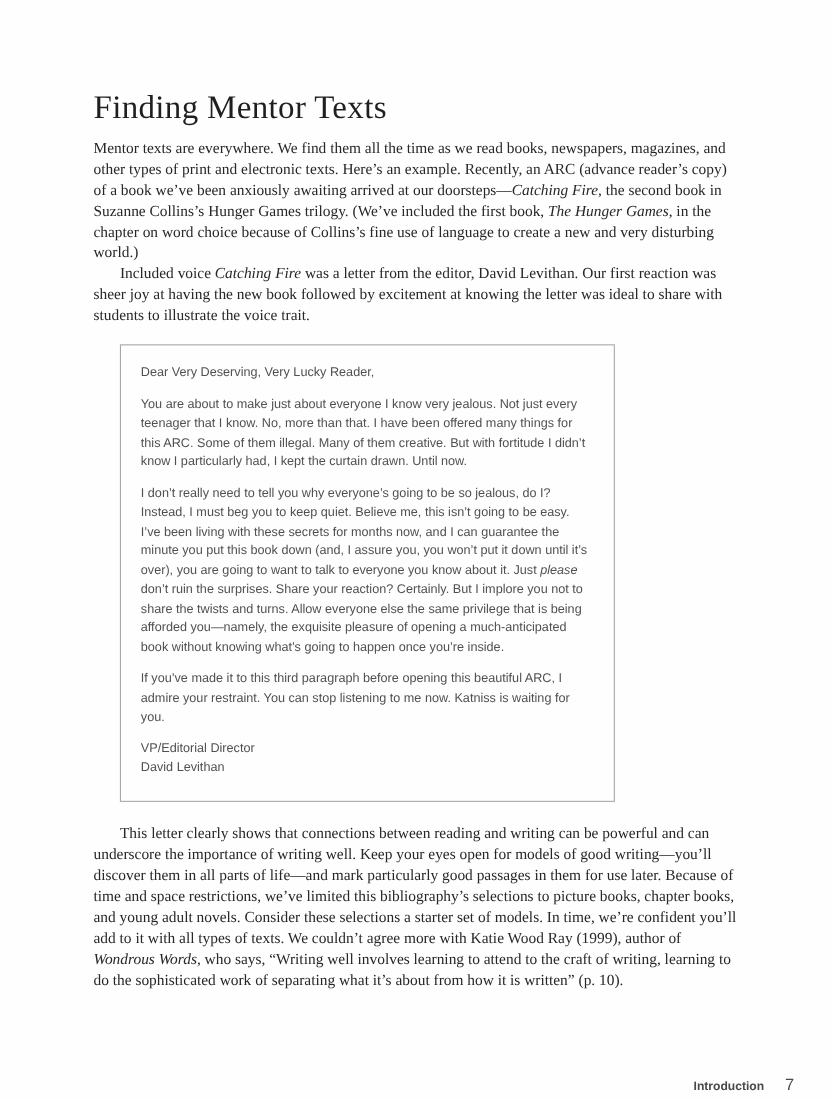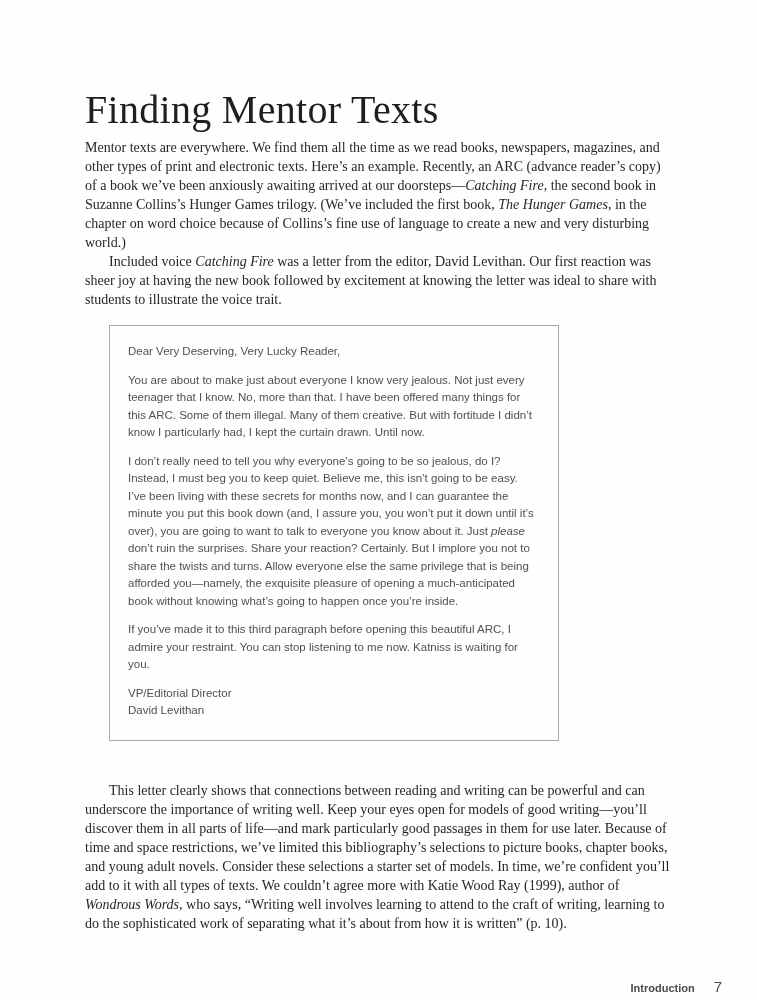--- a/index.html
+++ b/index.html
@@ -17,25 +17,25 @@
     background:var(--page-background);
     overflow:hidden;
     font-family:"Liberation Serif",serif;
   }
   .content{
     position:absolute;left:85px;top:82px;width:590px;
   }
   .title{
     font-family:"Liberation Serif",serif;
     font-weight:normal;
-    font-size:40px;
+    font-size:30px;
     line-height:32px;
     letter-spacing:0.3px;
     color:var(--title-text);
-    margin:12px 0 12px 0;
+    margin:0 0 12px 0;
   }
   .para{
     font-size:14px;
     line-height:19px;
     margin:0;
     color:var(--body-text);
   }
   .para.indent{text-indent:24px;}
   .letter-box{
     box-sizing:border-box;
@@ -46,21 +46,21 @@
     font-family:"Liberation Sans",sans-serif;
     font-size:11.5px;
     line-height:17.5px;
     color:var(--letter-text);
     background:var(--page-background);
   }
   .letter-salutation{margin:0 0 11px 0;}
   .letter-para{margin:0 0 11px 0;}
   .letter-sig{margin:0;}
   .letter-sig-block{margin-top:11px;}
-  .closing{margin-top:40px;}
+  .closing{margin-top:20px;}
   .footer{
     position:absolute;
     top:951px;right:35px;
     display:flex;align-items:baseline;gap:19px;
   }
   .footer-label{
     font-family:"Liberation Sans",sans-serif;
     font-weight:bold;
     font-size:11px;
     color:var(--footer-text);

